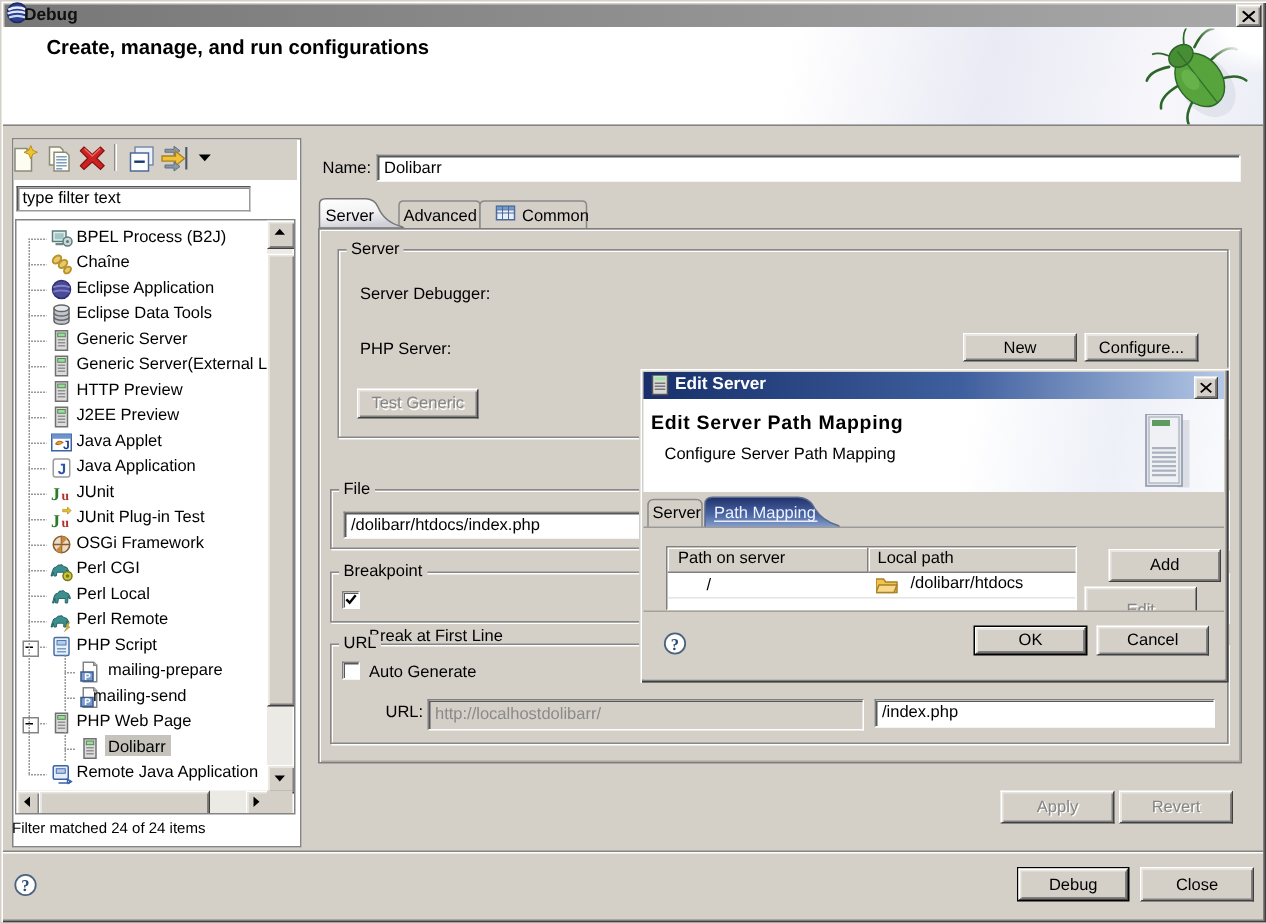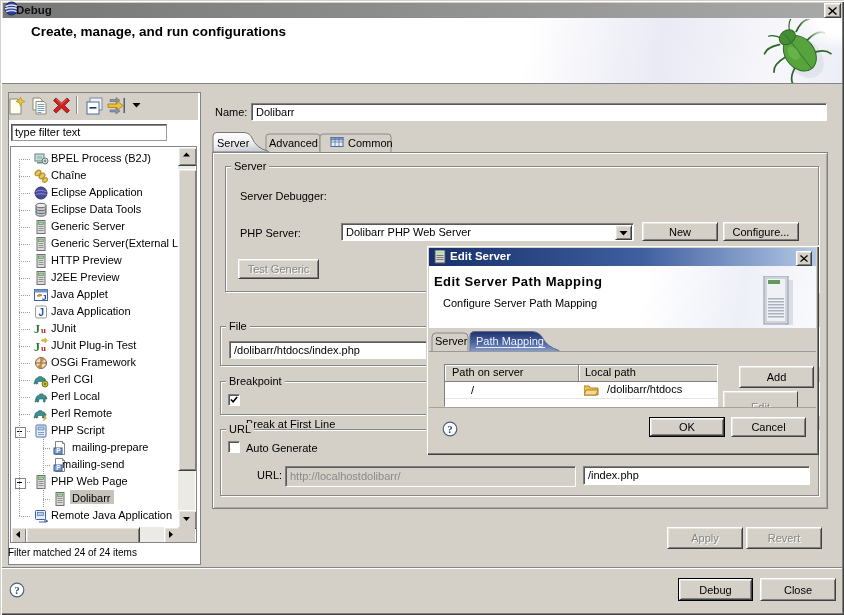--- a/index.html
+++ b/index.html
@@ -358,28 +358,20 @@
   <path d="M123 6.5 L123 15.5 M127 6.5 L127 15.5 M119 11 L131 11" stroke="#4a6a9a" stroke-width="0.7"></path>
   <text x="136" y="16" font-size="11" fill="#000">Common</text>
 </svg></div>
   <div id="tabcontent" class="abs"></div>
 
   <div class="abs group" style="left:225px;top:166px;width:592px;height:124px;">
     <div class="legend">Server</div>
   </div>
   <div class="abs lbl" style="left:240px;top:190px;">Server Debugger:</div>
   <div class="abs lbl" style="left:240px;top:227px;">PHP Server:</div>
-  <div class="abs sunken" style="left:341px;top:223px;width:291px;height:16px;">
-      <div style="position:absolute;left:4px;top:2px;">Dolibarr PHP Web Server</div>
-      <div class="btn" style="position:absolute;right:1px;top:1px;width:15px;height:13px;">
-        <svg width="9" height="6" viewBox="0 0 9 6">
-          <path d="M0.5 1 L8.5 1 L4.5 5.5 Z" fill="#000"></path>
-        </svg>
-      </div>
-    </div>
   <div class="abs btn" style="left:642px;top:222px;width:74px;height:17px;">New</div>
   <div class="abs btn" style="left:723px;top:222px;width:74px;height:17px;">Configure...</div>
   <div class="abs btn disabled" style="left:238px;top:259px;width:79px;height:18px;">Test Generic</div>
 
   <div class="abs group" style="left:220px;top:326px;width:597px;height:38px;">
     <div class="legend">File</div>
   </div>
   <div class="abs sunken" style="left:229px;top:341px;width:587px;height:16px;">
       <div style="position:absolute;left:4px;top:2px;">/dolibarr/htdocs/index.php</div>
     </div>

